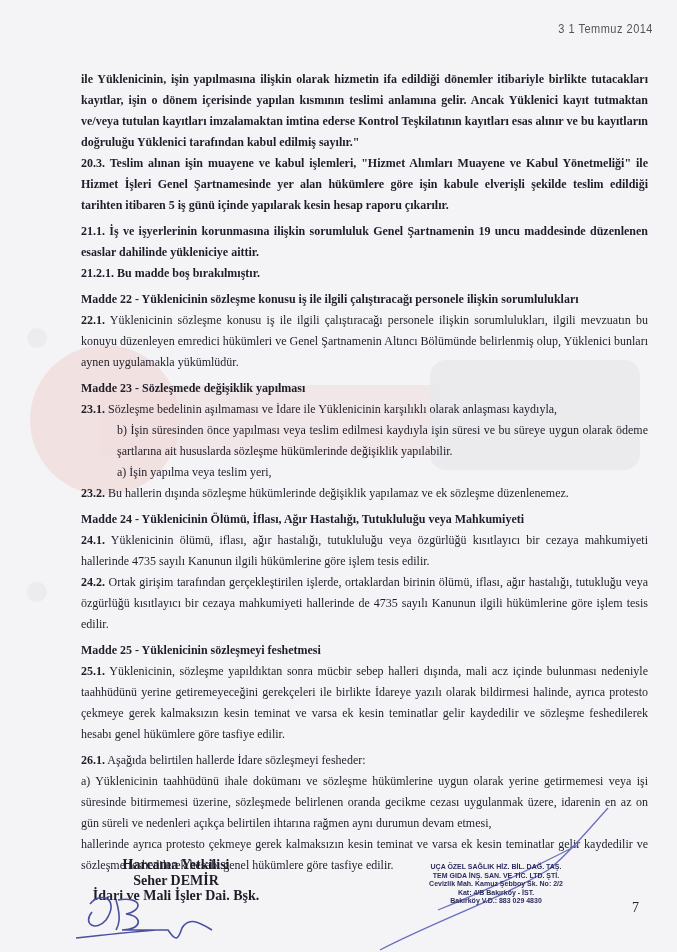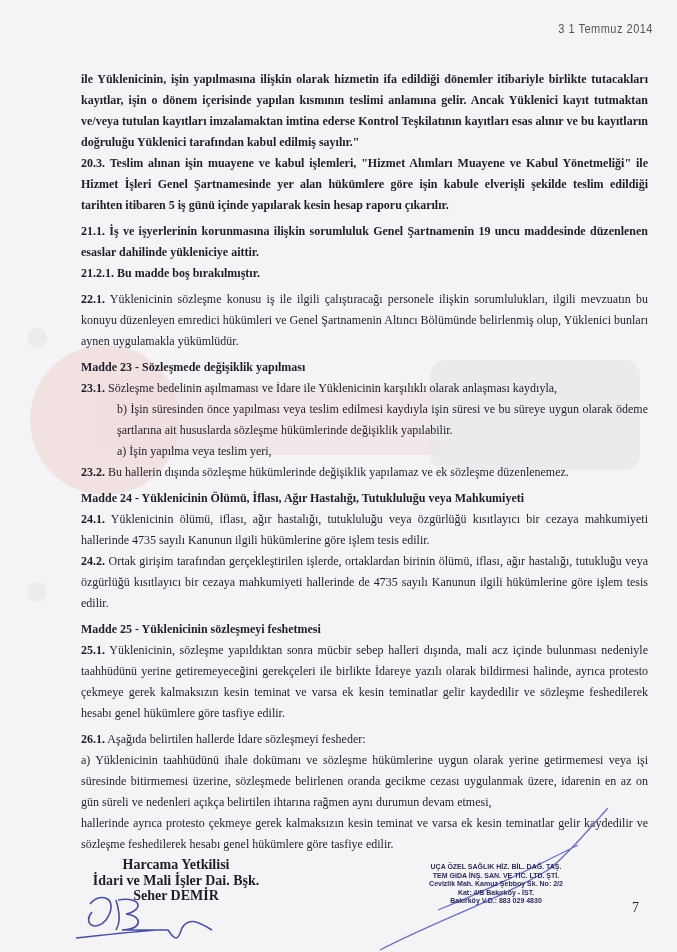--- a/index.html
+++ b/index.html
@@ -58,20 +58,21 @@
 
   <div class="stamp-date">3 1 Temmuz 2014</div>
 
   <div class="content">
     <p class="b">ile Yüklenicinin, işin yapılmasına ilişkin olarak hizmetin ifa edildiği dönemler itibariyle birlikte tutacakları kayıtlar, işin o dönem içerisinde yapılan kısmının teslimi anlamına gelir. Ancak Yüklenici kayıt tutmaktan ve/veya tutulan kayıtları imzalamaktan imtina ederse Kontrol Teşkilatının kayıtları esas alınır ve bu kayıtların doğruluğu Yüklenici tarafından kabul edilmiş sayılır."</p>
     <p class="b">20.3. Teslim alınan işin muayene ve kabul işlemleri, "Hizmet Alımları Muayene ve Kabul Yönetmeliği" ile Hizmet İşleri Genel Şartnamesinde yer alan hükümlere göre işin kabule elverişli şekilde teslim edildiği tarihten itibaren 5 iş günü içinde yapılarak kesin hesap raporu çıkarılır.</p>
     <div class="gap"></div>
     <p class="b">21.1. İş ve işyerlerinin korunmasına ilişkin sorumluluk Genel Şartnamenin 19 uncu maddesinde düzenlenen esaslar dahilinde yükleniciye aittir.</p>
     <p class="b">21.2.1. Bu madde boş bırakılmıştır.</p>
     <div class="gap"></div>
+    <p class="b">Madde 22 - Yüklenicinin sözleşme konusu iş ile ilgili çalıştıracağı personele ilişkin sorumlulukları</p>
     <p><span class="b">22.1.</span><span> Yüklenicinin sözleşme konusu iş ile ilgili çalıştıracağı personele ilişkin sorumlulukları, ilgili mevzuatın bu konuyu düzenleyen emredici hükümleri ve Genel Şartnamenin Altıncı Bölümünde belirlenmiş olup, Yüklenici bunları aynen uygulamakla yükümlüdür.</span></p>
     <div class="gap"></div>
     <p class="b">Madde 23 - Sözleşmede değişiklik yapılması</p>
     <p><span class="b">23.1.</span><span> Sözleşme bedelinin aşılmaması ve İdare ile Yüklenicinin karşılıklı olarak anlaşması kaydıyla,</span></p>
     <p class="indent">b) İşin süresinden önce yapılması veya teslim edilmesi kaydıyla işin süresi ve bu süreye uygun olarak ödeme şartlarına ait hususlarda sözleşme hükümlerinde değişiklik yapılabilir.</p>
     <p class="indent">a) İşin yapılma veya teslim yeri,</p>
     <p><span class="b">23.2.</span><span> Bu hallerin dışında sözleşme hükümlerinde değişiklik yapılamaz ve ek sözleşme düzenlenemez.</span></p>
     <div class="gap"></div>
     <p class="b">Madde 24 - Yüklenicinin Ölümü, İflası, Ağır Hastalığı, Tutukluluğu veya Mahkumiyeti</p>
     <p><span class="b">24.1.</span><span> Yüklenicinin ölümü, iflası, ağır hastalığı, tutukluluğu veya özgürlüğü kısıtlayıcı bir cezaya mahkumiyeti hallerinde 4735 sayılı Kanunun ilgili hükümlerine göre işlem tesis edilir.</span></p>
@@ -80,22 +81,22 @@
     <p class="b">Madde 25 - Yüklenicinin sözleşmeyi feshetmesi</p>
     <p><span class="b">25.1.</span><span> Yüklenicinin, sözleşme yapıldıktan sonra mücbir sebep halleri dışında, mali acz içinde bulunması nedeniyle taahhüdünü yerine getiremeyeceğini gerekçeleri ile birlikte İdareye yazılı olarak bildirmesi halinde, ayrıca protesto çekmeye gerek kalmaksızın kesin teminat ve varsa ek kesin teminatlar gelir kaydedilir ve sözleşme feshedilerek hesabı genel hükümlere göre tasfiye edilir.</span></p>
     <div class="gap"></div>
     <p><span class="b">26.1.</span><span> Aşağıda belirtilen hallerde İdare sözleşmeyi fesheder:</span></p>
     <p>a) Yüklenicinin taahhüdünü ihale dokümanı ve sözleşme hükümlerine uygun olarak yerine getirmemesi veya işi süresinde bitirmemesi üzerine, sözleşmede belirlenen oranda gecikme cezası uygulanmak üzere, idarenin en az on gün süreli ve nedenleri açıkça belirtilen ihtarına rağmen aynı durumun devam etmesi,</p>
     <p>hallerinde ayrıca protesto çekmeye gerek kalmaksızın kesin teminat ve varsa ek kesin teminatlar gelir kaydedilir ve sözleşme feshedilerek hesabı genel hükümlere göre tasfiye edilir.</p>
   </div>
 
   <div class="sig-left">
     <div>Harcama Yetkilisi</div>
+    <div>Seher DEMİR</div>
     <div>İdari ve Mali İşler Dai. Bşk.</div>
-    <div>Seher DEMİR</div>
   </div>
   <svg class="sig" style="left:72px;top:890px" width="150" height="55" viewBox="0 0 150 55">
     <path d="M4 48 C40 44, 60 42, 84 40 M18 14 C30 0, 48 10, 34 30 C24 42, 10 34, 20 22 M44 10 C50 30, 46 36, 44 40 M46 10 C70 6, 72 20, 54 24 C72 26, 70 40, 50 40 L96 40 C104 52, 106 50, 110 38 C116 28, 124 30, 140 40" stroke="#4a4fa0" stroke-width="1.6" fill="none"></path>
   </svg>
 
   <svg class="sig" style="left:378px;top:800px" width="260" height="160" viewBox="0 0 260 160">
     <path d="M2 150 C60 120, 120 100, 170 70 C190 55, 210 30, 230 8 M60 110 C110 90, 150 70, 200 45" stroke="#6a6fc0" stroke-width="1.3" fill="none"></path>
   </svg>
 
   <div class="sig-right">

